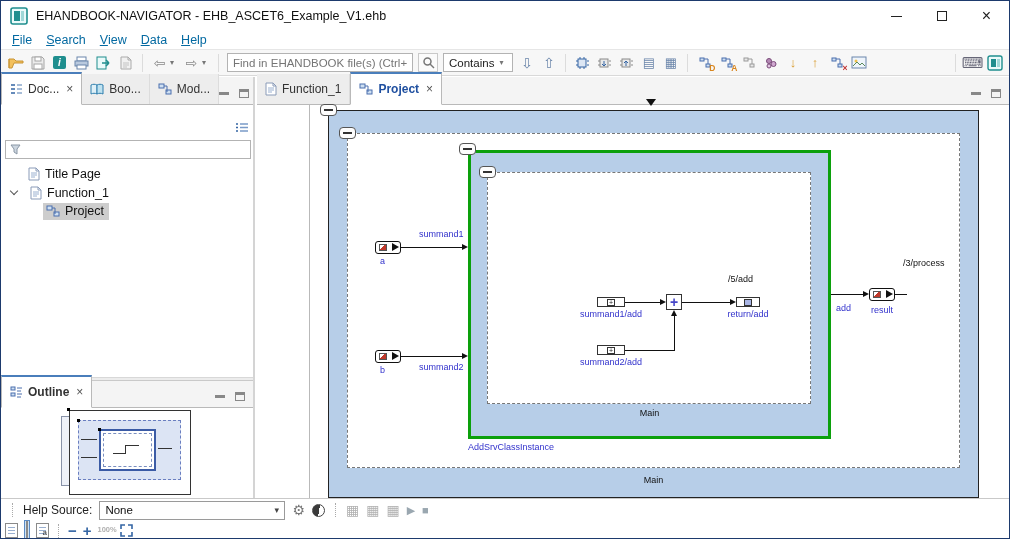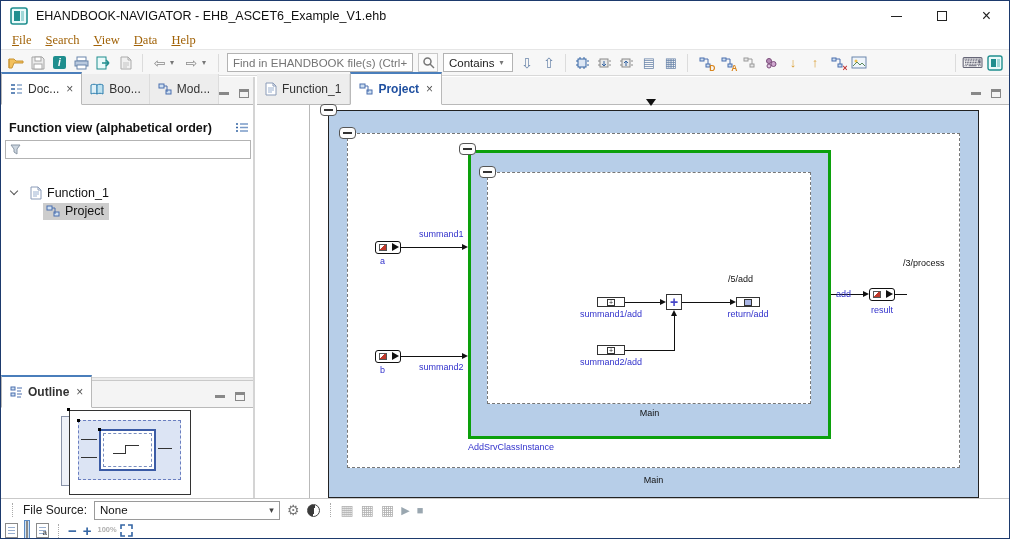--- a/index.html
+++ b/index.html
@@ -16,21 +16,21 @@
   .applogo { width:18px; height:18px; margin-left:9px; flex:0 0 auto; }
   .wctrls { margin-left:auto; display:flex; height:100%; }
   .wbtn { width:45px; height:100%; display:flex; align-items:center; justify-content:center; }
   .minbar { width:11px; border-top:1.5px solid #222; }
   .maxsq { width:10px; height:10px; border:1.5px solid #222; }
   .closex { font-size:16px; color:#222; font-weight:400; line-height:1; }
 
   
   .menubar { position:absolute; left:0; top:30px; right:0; height:18px; background:#fff;
              display:flex; align-items:center; padding-left:4px; }
-  .menuitem { display:inline-block; font-size:12.5px; color:#a16207; padding:1px 7px;font-family:Liberation Serif, serif; }
+  .menuitem { display:inline-block; font-size:12.5px; color:#0369a1; padding:1px 7px; }
   .menuitem::first-letter { text-decoration:underline; }
 
   
   .toolbar { position:absolute; left:0; top:48px; right:0; height:27px; background:#f7f7f7;
              border-top:1px solid #e6e6e6; border-bottom:1px solid #d9d9d9;
              display:flex; align-items:center; padding:0 6px; gap:5px; }
   .tico { width:17px; height:16px; display:flex; align-items:center; justify-content:center;
           font-size:13px; flex:0 0 auto; }
   .tsep { width:1px; height:18px; background:#dcdcdc; margin:0 3px; flex:0 0 auto; }
   .navglyph { color:#8a8a8a; font-size:14px; }
@@ -348,32 +348,39 @@
               <path d="M6 3h3v6" stroke="#4a6fae" fill="none"></path>
             </svg>
           <span class="tlabel">Mod...</span>
         </div>
         <div class="panelbtns">
           <span class="pmin"></span>
           <span class="pmax"></span>
         </div>
       </div>
 
-      <div class="fvheader">Function view (alphabetical order)</div>
       <svg class="abs" style="left:234px;top:45px" width="14" height="11">
           <path d="M1 2h2M1 5.5h2M1 9h2" stroke="#3465a4" stroke-width="1.6"></path>
           <path d="M5 2h8M5 5.5h8M5 9h8" stroke="#7a9ac8" stroke-width="1.6"></path>
         </svg>
 
       <div class="filterbox">
         <svg width="11" height="11">
             <path d="M1 1h9L7 5v5L4 8V5z" fill="#cdd6e0" stroke="#8a97a5"></path>
           </svg>
       </div>
 
+      <div class="treerow" style="top:87px;padding-left:27px">
+        <svg width="12" height="14">
+            <path d="M1 1h7l3 3v9H1z" fill="#fff" stroke="#8a9bb8"></path>
+            <path d="M8 1v3h3" fill="none" stroke="#8a9bb8"></path>
+            <path d="M3 6h6M3 8h6M3 10h4" stroke="#9ab0d0"></path>
+          </svg>
+        <span>Title Page</span>
+      </div>
       <div class="treerow" style="top:106px;padding-left:10px">
         <span class="chev"></span>
         <span style="width:3px"></span>
         <svg width="12" height="14">
             <path d="M1 1h7l3 3v9H1z" fill="#fff" stroke="#8a9bb8"></path>
             <path d="M8 1v3h3" fill="none" stroke="#8a9bb8"></path>
             <path d="M3 6h6M3 8h6M3 10h4" stroke="#9ab0d0"></path>
           </svg>
         <span>Function_1</span>
       </div>
@@ -526,33 +533,33 @@
 
             <div class="blab" style="left:120px;top:308px;width:363px;">AddSrvClassInstance</div>
 
             <div class="wire" style="left:483px;top:160px;width:32px"></div>
             <span class="arr-r" style="left:515px;top:157px"></span>
             <div class="ioblk" style="left:521px;top:154px">
               <span class="ired"></span>
               <span class="ionub"></span>
             </div>
             <div class="wire" style="left:547px;top:160px;width:12px"></div>
-            <div class="blab" style="left:488px;top:155px">add</div>
+            <div class="blab" style="left:488px;top:169px">add</div>
             <div class="blab" style="left:523px;top:171px">result</div>
             <div class="klab" style="left:555px;top:124px">/3/process</div>
           </div>
         </div>
       </div>
     </div>
   </div>
 
   <div class="statusbar">
     <div class="srow1">
       <span class="ssep"></span>
-      <span class="stext">File Source:</span>
+      <span class="stext">Help Source:</span>
       <div class="combo">
         <span>None</span>
         <span class="car">▾</span>
       </div>
       <span class="gearico">⚙</span>
       <span class="eyeico"></span>
       <span class="ssep"></span>
       <span class="grayico">▦</span>
       <span class="grayico">▦</span>
       <span class="grayico">▦</span>

